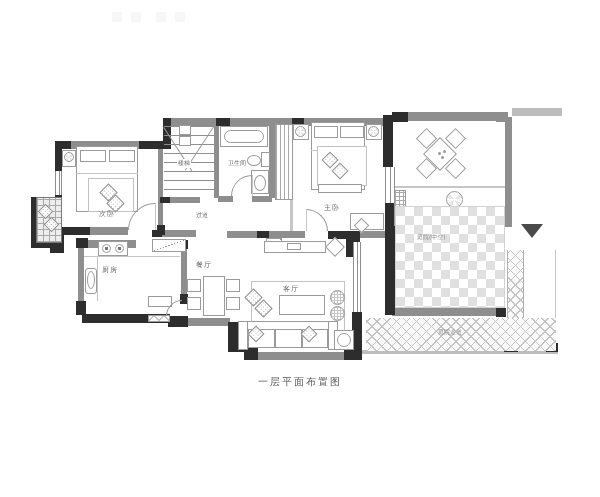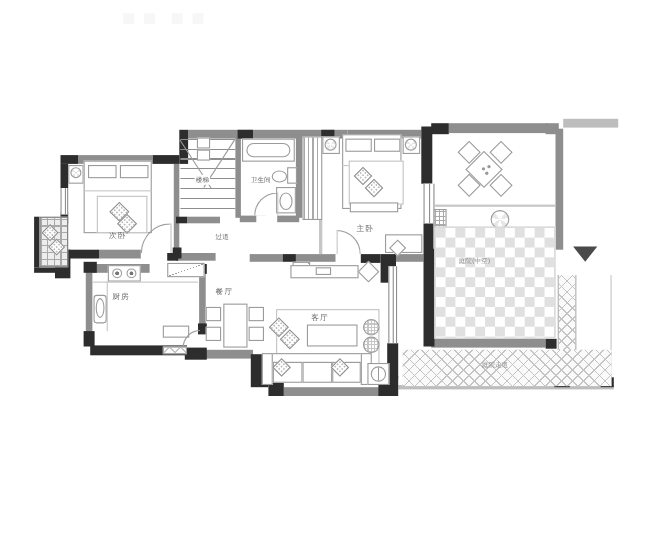--- a/index.html
+++ b/index.html
@@ -227,14 +227,15 @@
   <div class="deco" style="left:250px;top:328px;width:12px;height:12px"></div>
   <div class="deco" style="left:303px;top:328px;width:12px;height:12px"></div>
   <div class="f" style="left:334px;top:330px;width:20px;height:20px"></div>
   <div class="fan" style="left:337px;top:333px;width:14px;height:14px"></div>
   <div class="lab" style="left:283px;top:284px">客厅</div>
 
   <div class="xhatch" style="left:366px;top:318px;width:190px;height:33px"></div>
   <div class="xhatch" style="left:507px;top:250px;width:17px;height:68px;border-left:1px solid #b0b0b0;border-right:1px solid #b0b0b0"></div>
   <div class="lab sm" style="left:438px;top:328px;color:#8a8a8a">庭院走道</div>
 
+  <div class="caption">一层平面布置图</div>
 
 </div>
 
 </body></html>

